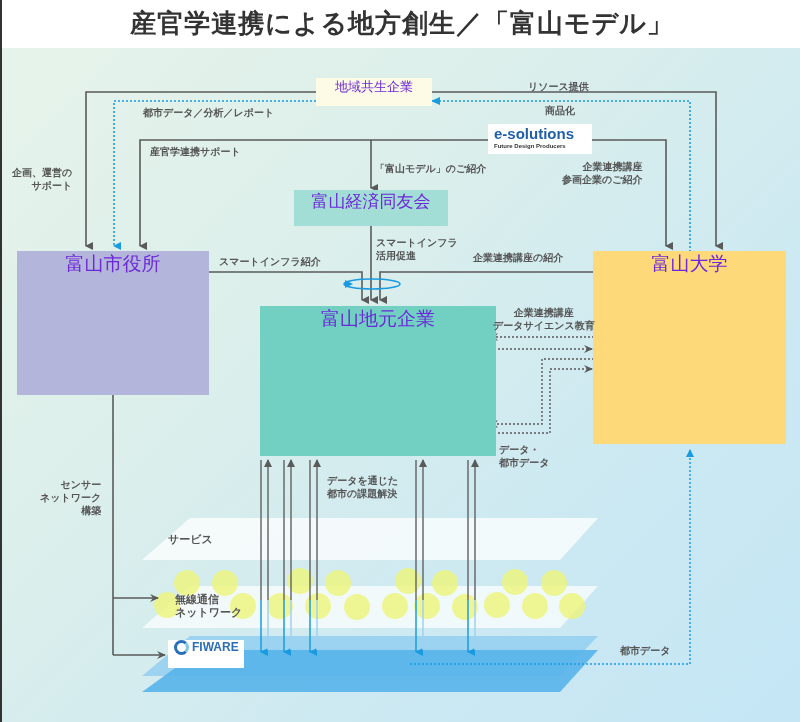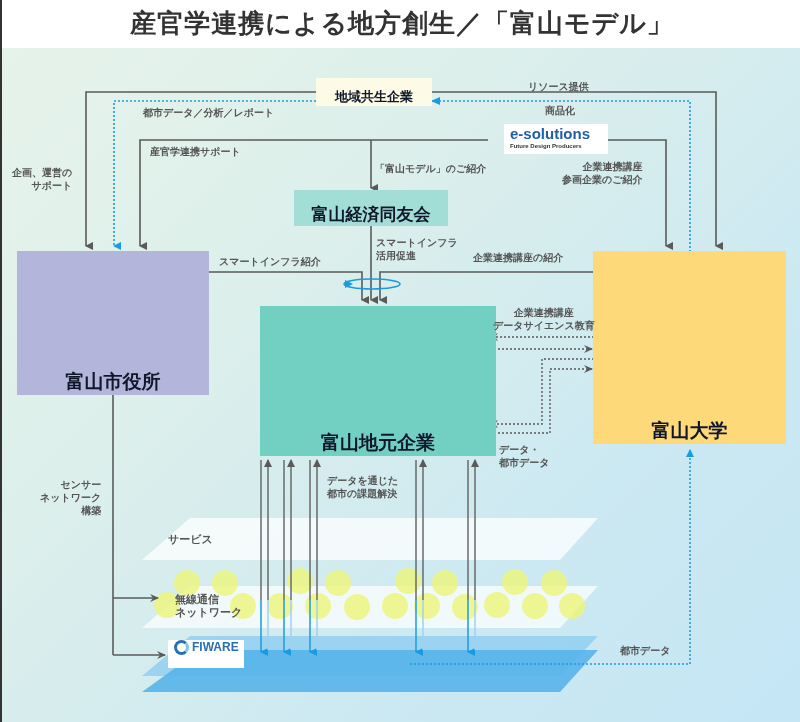--- a/index.html
+++ b/index.html
@@ -4,21 +4,21 @@
 <style>
   html, body { margin:0; padding:0; }
   body { width:800px; height:722px; overflow:hidden; background:#ffffff; font-family:"DejaVu Sans", sans-serif; }
   .frame { position:absolute; left:0; top:0; width:800px; height:722px; }
   .title-bar { position:absolute; left:0; top:0; width:800px; height:48px; background:#ffffff; border-left:2px solid #333; box-sizing:border-box; }
   .title { position:absolute; left:0; top:6px; width:800px; text-align:center; font-size:26px; font-weight:bold; color:#333; letter-spacing:1px; }
   .canvas { position:absolute; left:0; top:48px; width:800px; height:674px;
     background: linear-gradient(135deg, #e6f3ea 0%, #dcefeb 35%, #cce9f2 70%, #c4e6f5 100%);
     border-left:2px solid #333; box-sizing:border-box; }
   svg { position:absolute; left:0; top:0; }
-  .box { position:absolute; display:flex; align-items:flex-end; justify-content:center; font-weight:bold; color:#0f172a; }
+  .box { position:absolute; display:flex; align-items:flex-start; justify-content:center; font-weight:normal; color:#6d28d9; }
   .lbl { position:absolute; font-size:10px; color:#555; white-space:pre; line-height:13px; font-weight:bold; }
   .logo { position:absolute; background:#fff; }
 </style>
 </head>
 <body>
 
 <div class="frame">
   <div class="title-bar">
     <div class="title">産官学連携による地方創生／「富山モデル」</div>
   </div>
@@ -140,21 +140,21 @@
       </g>
     </g>
 
     <polyline points="410,664 690,664 690,450" fill="none" stroke="#1a9be0" stroke-width="1.5" stroke-dasharray="2,2" marker-end="url(#abu)"></polyline>
   </svg>
 
   <div class="box" style="left:316px;top:78px;width:116px;height:28px;background:#fdfbe6;font-size:13px;">
     <span>地域共生企業</span>
   </div>
 
-  <div class="logo" style="left:504px;top:124px;width:104px;height:30px;">
+  <div class="logo" style="left:488px;top:124px;width:104px;height:30px;">
     <div style="position:absolute;left:6px;top:1px;font-size:15px;font-weight:bold;color:#1f5fa8;font-family:'Liberation Sans',sans-serif;">e-solutions</div>
     <div style="position:absolute;left:6px;top:19px;font-size:6px;font-weight:bold;color:#333;font-family:'Liberation Sans',sans-serif;">Future Design Producers</div>
   </div>
 
   <div class="box" style="left:294px;top:190px;width:154px;height:36px;background:#a2ddd6;font-size:17px;">
     <span>富山経済同友会</span>
   </div>
 
   <div class="box" style="left:17px;top:251px;width:192px;height:144px;background:#b3b5db;font-size:19px;">
     <span>富山市役所</span>

